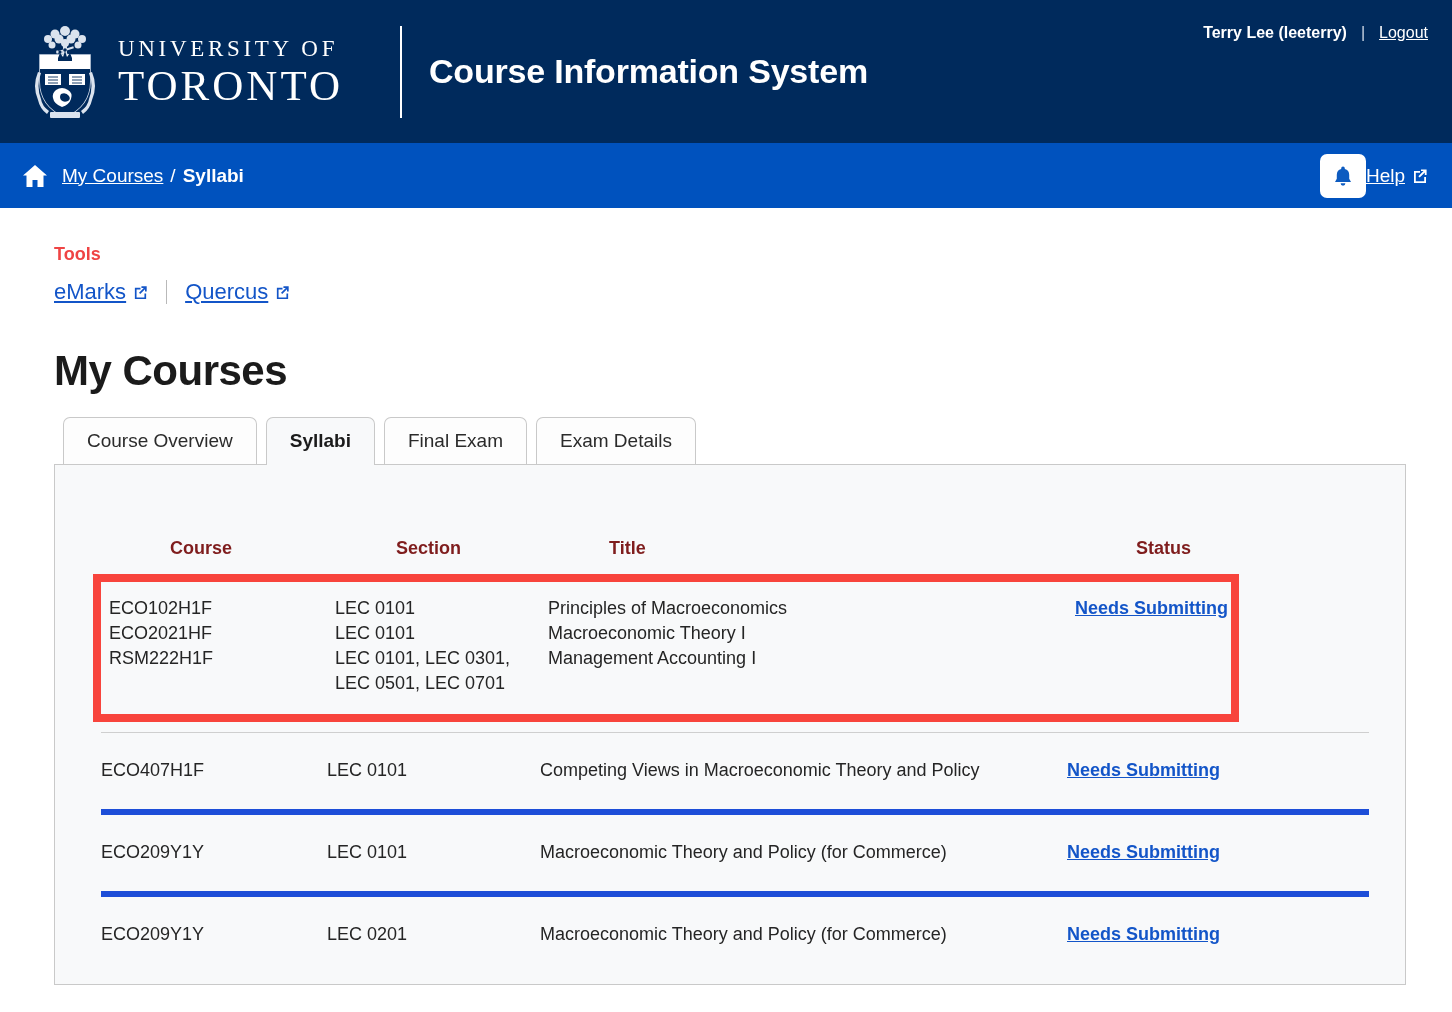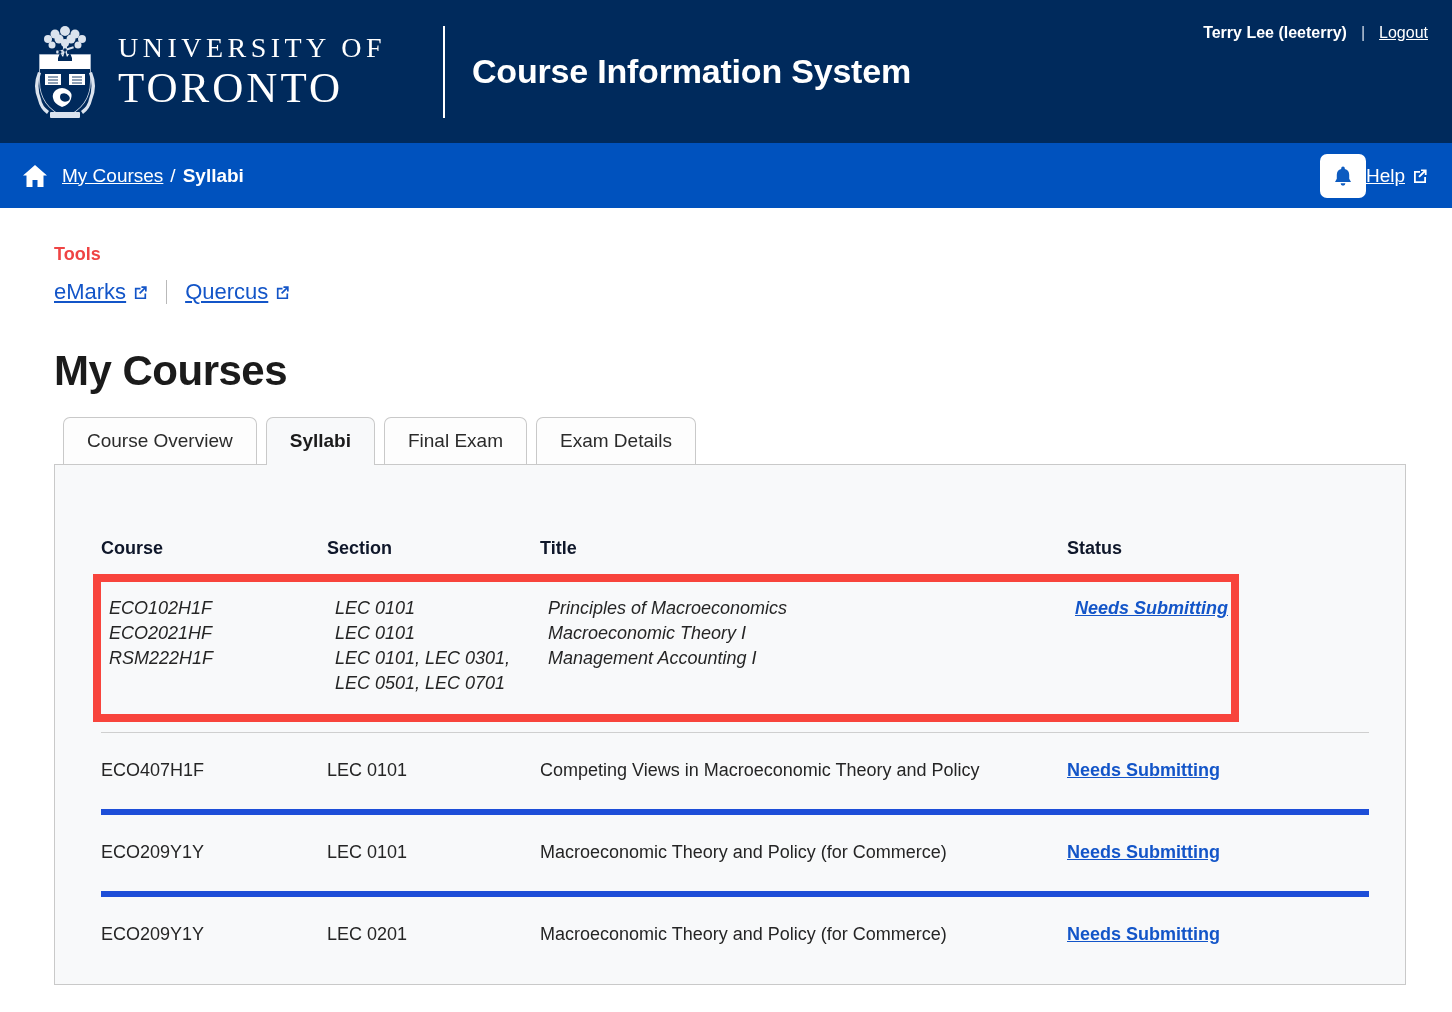--- a/index.html
+++ b/index.html
@@ -32,21 +32,21 @@
     flex: none;
   }
   .uoft-wordmark {
     margin-left: 16px;
     color: #ffffff;
     font-family: "Liberation Serif", serif;
     line-height: 1;
     letter-spacing: 0.04em;
   }
   .uoft-wordmark .line1 {
-    font-size: 28px;
+    font-size: 23px;
     letter-spacing: 0.16em;
     display: block;
     margin-bottom: 4px;
   }
   .uoft-wordmark .line2 {
     font-size: 43px;
     letter-spacing: 0.07em;
     display: block;
   }
   .header-divider {
@@ -228,42 +228,42 @@
   .tbl { margin-top: 27px; }
   .row {
     display: flex;
     align-items: flex-start;
     font-size: 18px;
     color: #252525;
     line-height: 25px;
   }
   .row.head {
     font-weight: bold;
-    color: #0f172a;
+    color: #7f1d1d;
     padding-bottom: 13px;
+    justify-content: center;
   }
   .c-course  { width: 226px; flex: none; }
   .c-section { width: 213px; flex: none; }
   .c-title   { width: 527px; flex: none; }
   .c-status  { width: 200px; flex: none; }
 
   .status-link {
     color: #1355c8;
     font-weight: bold;
     text-decoration: underline;
     cursor: pointer;
   }
 
   .highlight-box {
     border: 8px solid #f8443c;
     width: 1146px;
     margin-left: -8px;
     padding: 14px 0 18px 8px;
     background: transparent;
-    font-style: italic;
   }
   .highlight-box .row { align-items: flex-start; }
 
   .data-row {
     padding: 25px 0 26px 0;
     border-bottom: 6px solid #1d4ed8;
     width: 1268px;
   }
   .data-row.last { border-bottom: none; }
   .divider-top {

